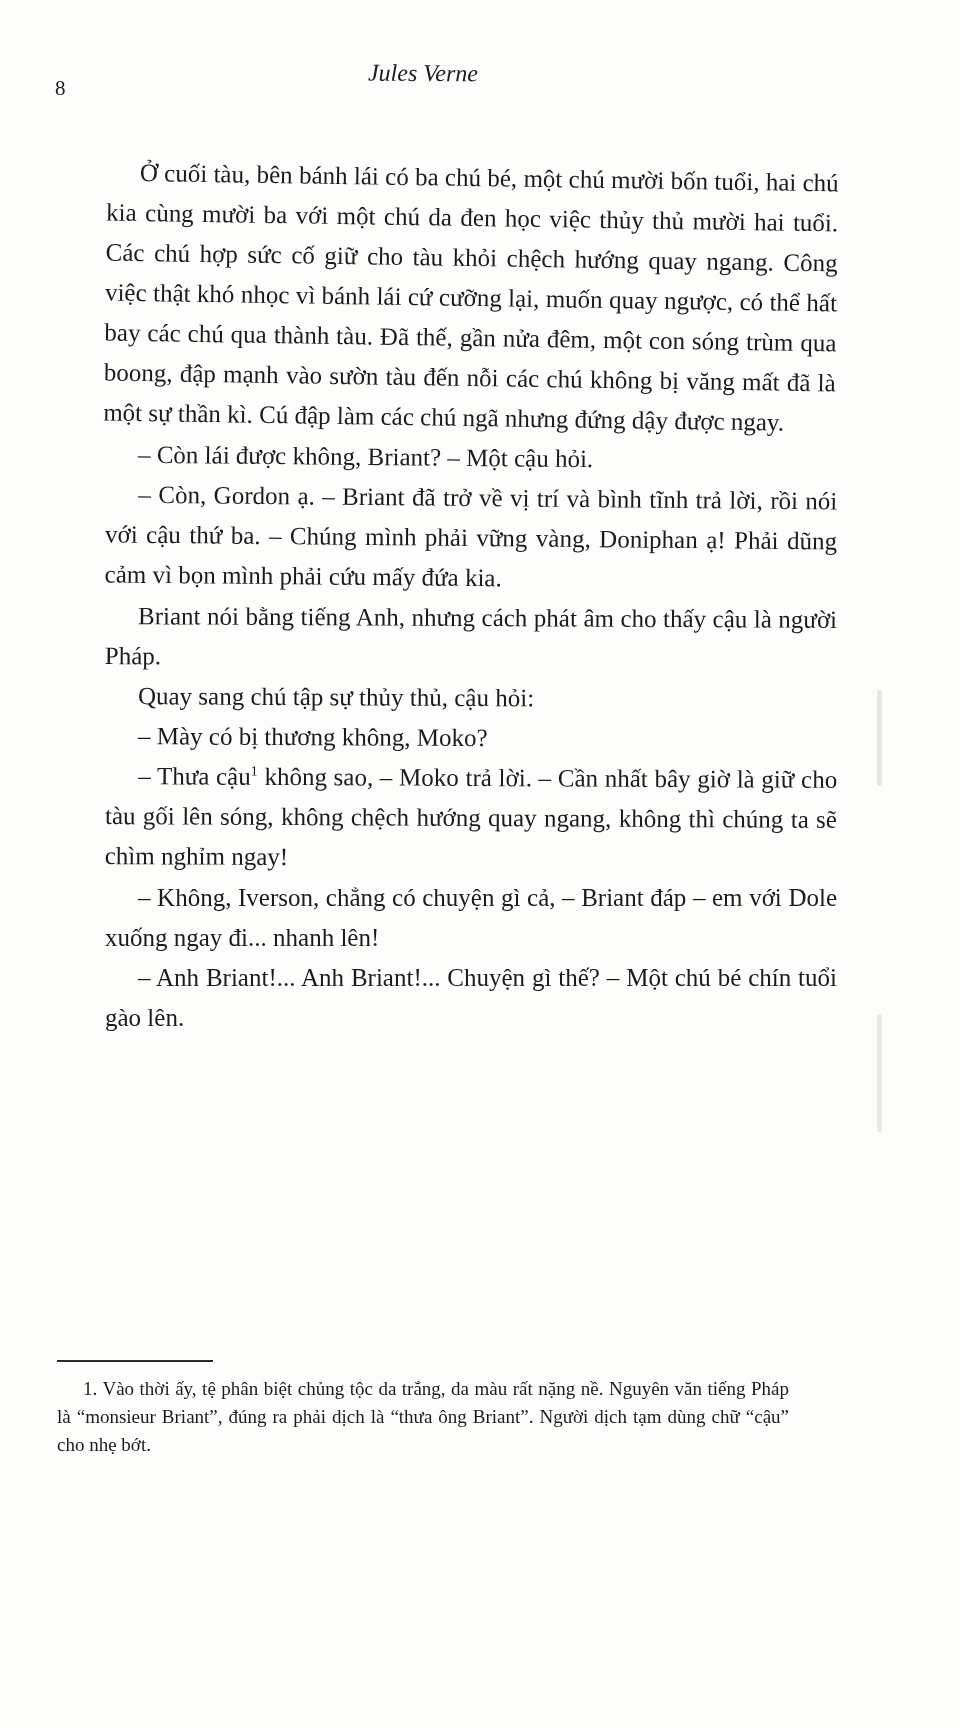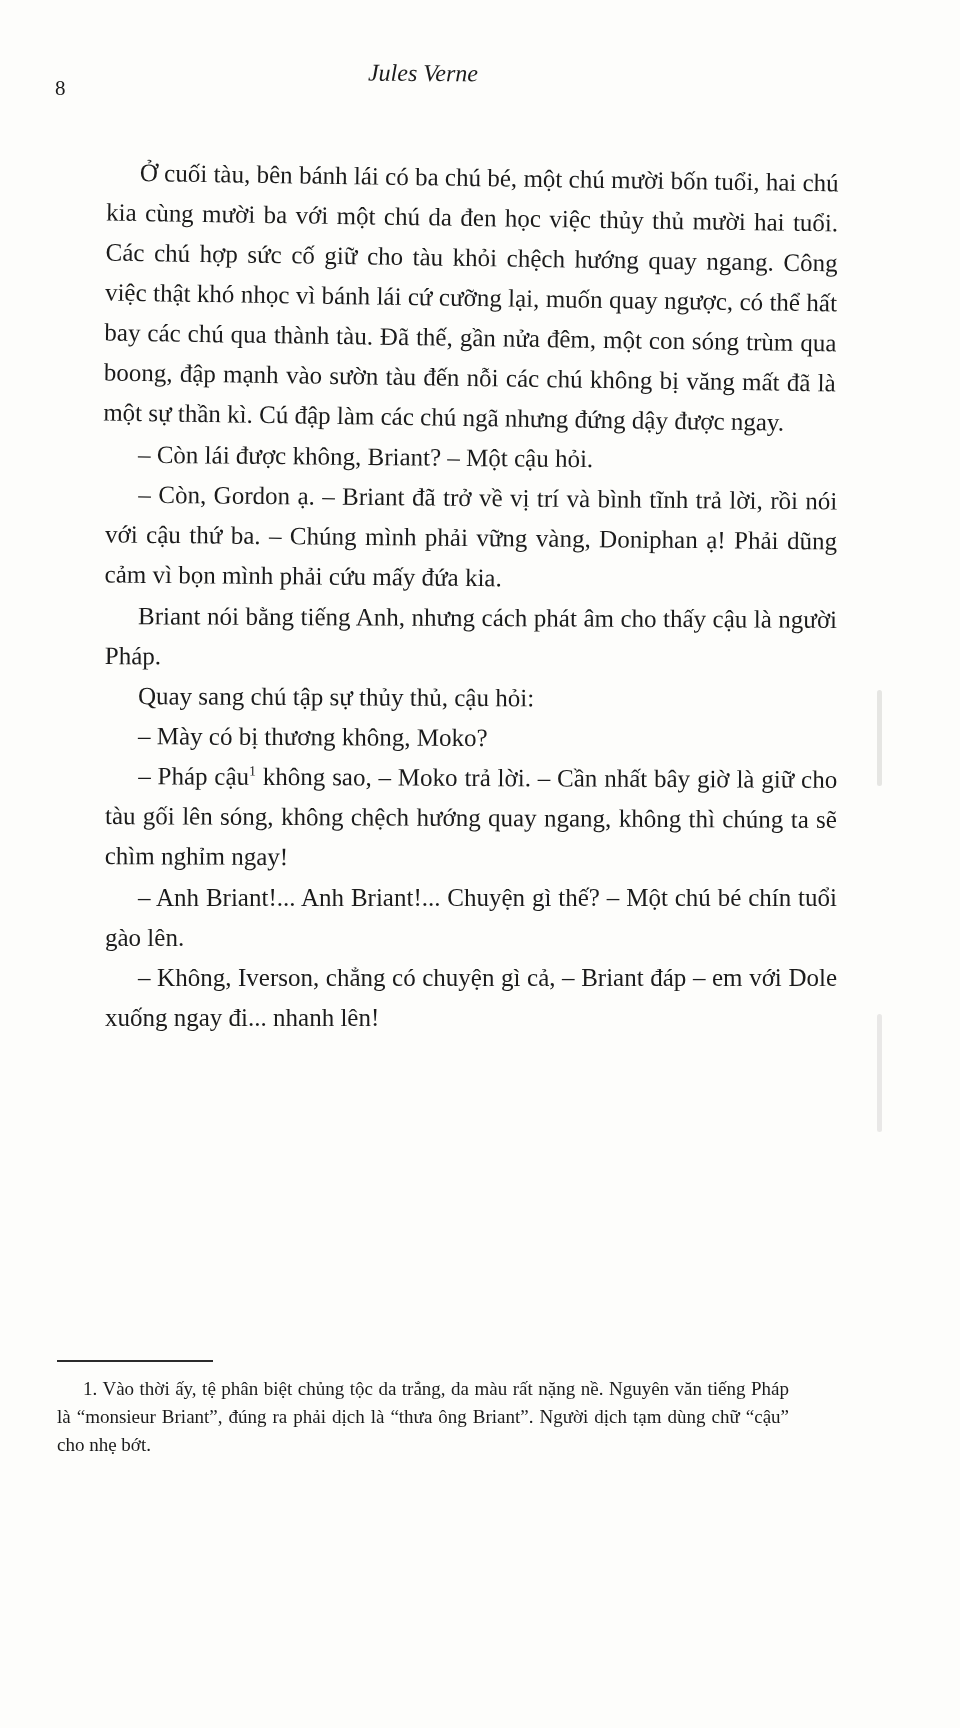--- a/index.html
+++ b/index.html
@@ -86,23 +86,23 @@
 
   <div class="running-header">Jules Verne</div>
 
   <div class="body-text">
     <p class="tilt-a">Ở cuối tàu, bên bánh lái có ba chú bé, một chú mười bốn tuổi, hai chú kia cùng mười ba với một chú da đen học việc thủy thủ mười hai tuổi. Các chú hợp sức cố giữ cho tàu khỏi chệch hướng quay ngang. Công việc thật khó nhọc vì bánh lái cứ cưỡng lại, muốn quay ngược, có thể hất bay các chú qua thành tàu. Đã thế, gần nửa đêm, một con sóng trùm qua boong, đập mạnh vào sườn tàu đến nỗi các chú không bị văng mất đã là một sự thần kì. Cú đập làm các chú ngã nhưng đứng dậy được ngay.</p>
     <p class="tilt-b">– Còn lái được không, Briant? – Một cậu hỏi.</p>
     <p class="tilt-b">– Còn, Gordon ạ. – Briant đã trở về vị trí và bình tĩnh trả lời, rồi nói với cậu thứ ba. – Chúng mình phải vững vàng, Doniphan ạ! Phải dũng cảm vì bọn mình phải cứu mấy đứa kia.</p>
     <p class="tilt-c">Briant nói bằng tiếng Anh, nhưng cách phát âm cho thấy cậu là người Pháp.</p>
     <p class="tilt-c">Quay sang chú tập sự thủy thủ, cậu hỏi:</p>
     <p class="tilt-c">– Mày có bị thương không, Moko?</p>
-    <p class="tilt-c"><span>– Pháp cậu</span><sup class="fn-marker">1</sup><span> không sao, – Moko trả lời. – Cần nhất bây giờ là giữ cho tàu gối lên sóng, không chệch hướng quay ngang, không thì chúng ta sẽ chìm nghỉm ngay!</span></p>
+    <p class="tilt-c"><span>– Thưa cậu</span><sup class="fn-marker">1</sup><span> không sao, – Moko trả lời. – Cần nhất bây giờ là giữ cho tàu gối lên sóng, không chệch hướng quay ngang, không thì chúng ta sẽ chìm nghỉm ngay!</span></p>
+    <p>– Không, Iverson, chẳng có chuyện gì cả, – Briant đáp – em với Dole xuống ngay đi... nhanh lên!</p>
     <p>– Anh Briant!... Anh Briant!... Chuyện gì thế? – Một chú bé chín tuổi gào lên.</p>
-    <p>– Không, Iverson, chẳng có chuyện gì cả, – Briant đáp – em với Dole xuống ngay đi... nhanh lên!</p>
   </div>
 
   <div class="footnote">
     <div class="footnote-rule"></div>
     <p class="footnote-text">1. Vào thời ấy, tệ phân biệt chủng tộc da trắng, da màu rất nặng nề. Nguyên văn tiếng Pháp là “monsieur Briant”, đúng ra phải dịch là “thưa ông Briant”. Người dịch tạm dùng chữ “cậu” cho nhẹ bớt.</p>
   </div>
 
   <div class="artifact a1"></div>
   <div class="artifact a2"></div>
 

